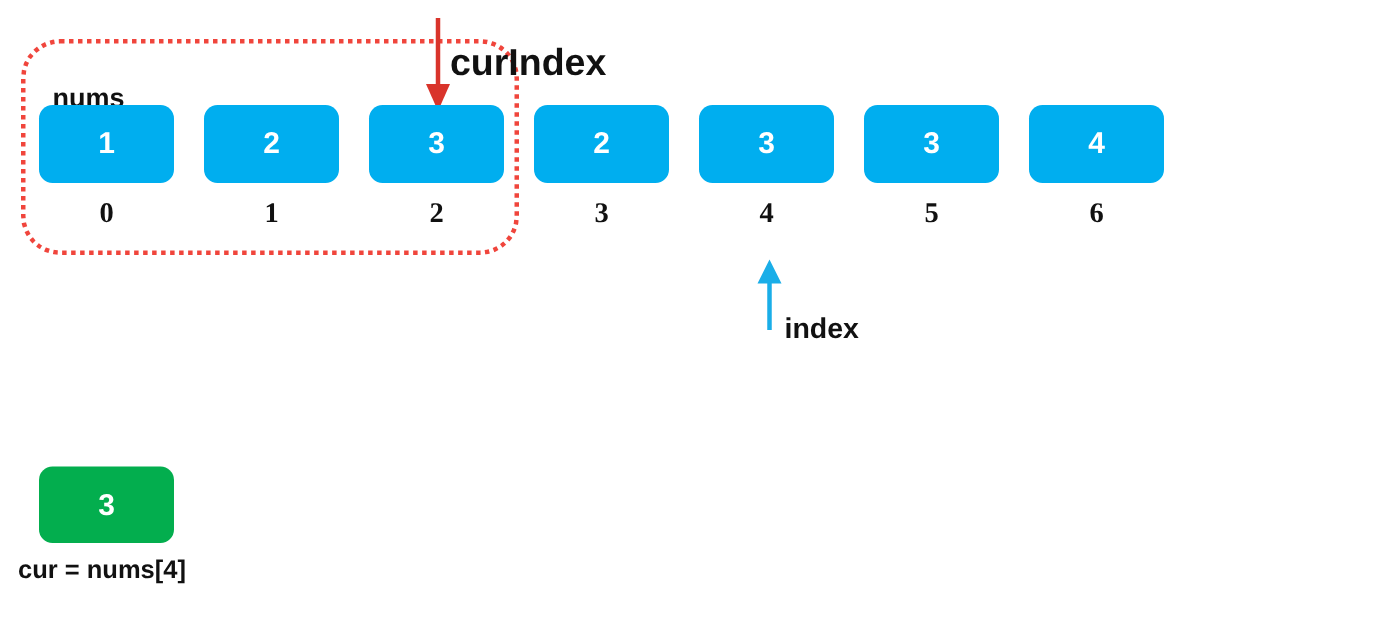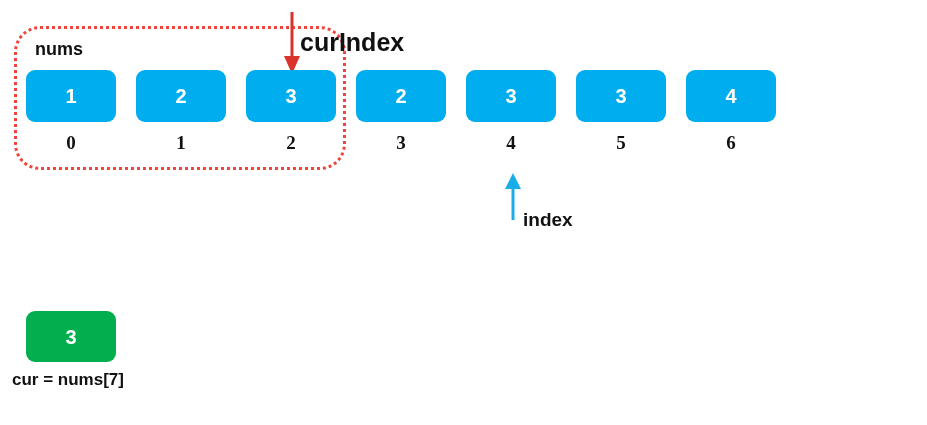--- a/index.html
+++ b/index.html
@@ -70,21 +70,21 @@
     font-weight: bold;
     color: #111111;
     font-family: "Liberation Serif", serif;
     line-height: 1;
   }
 
   
   .label-nums {
     position: absolute;
     left: 35px;
-    top: 40px;
+    top: 56px;
     font-size: 18px;
     font-weight: bold;
     color: #111111;
     line-height: 1;
   }
   .label-curindex {
     position: absolute;
     left: 300px;
     top: 30px;
     font-size: 25px;
@@ -208,15 +208,15 @@
     <svg width="30" height="54" viewBox="0 0 30 54" xmlns="http://www.w3.org/2000/svg">
       <line x1="14" y1="50" x2="14" y2="14" stroke="#1aaee8" stroke-width="3"></line>
       <polygon points="14,3 6,19 22,19" fill="#1aaee8"></polygon>
     </svg>
   </div>
 
   <div class="label-index" style="color: rgb(17, 17, 17);">index</div>
 
   <div class="cur-box" style="background: rgb(3, 174, 78); color: rgb(255, 255, 255);">3</div>
 
-  <div class="cur-caption" style="color: rgb(17, 17, 17);">cur = nums[7]</div>
+  <div class="cur-caption" style="color: rgb(17, 17, 17);">cur = nums[4]</div>
 
 </div>
 
 </body></html>

